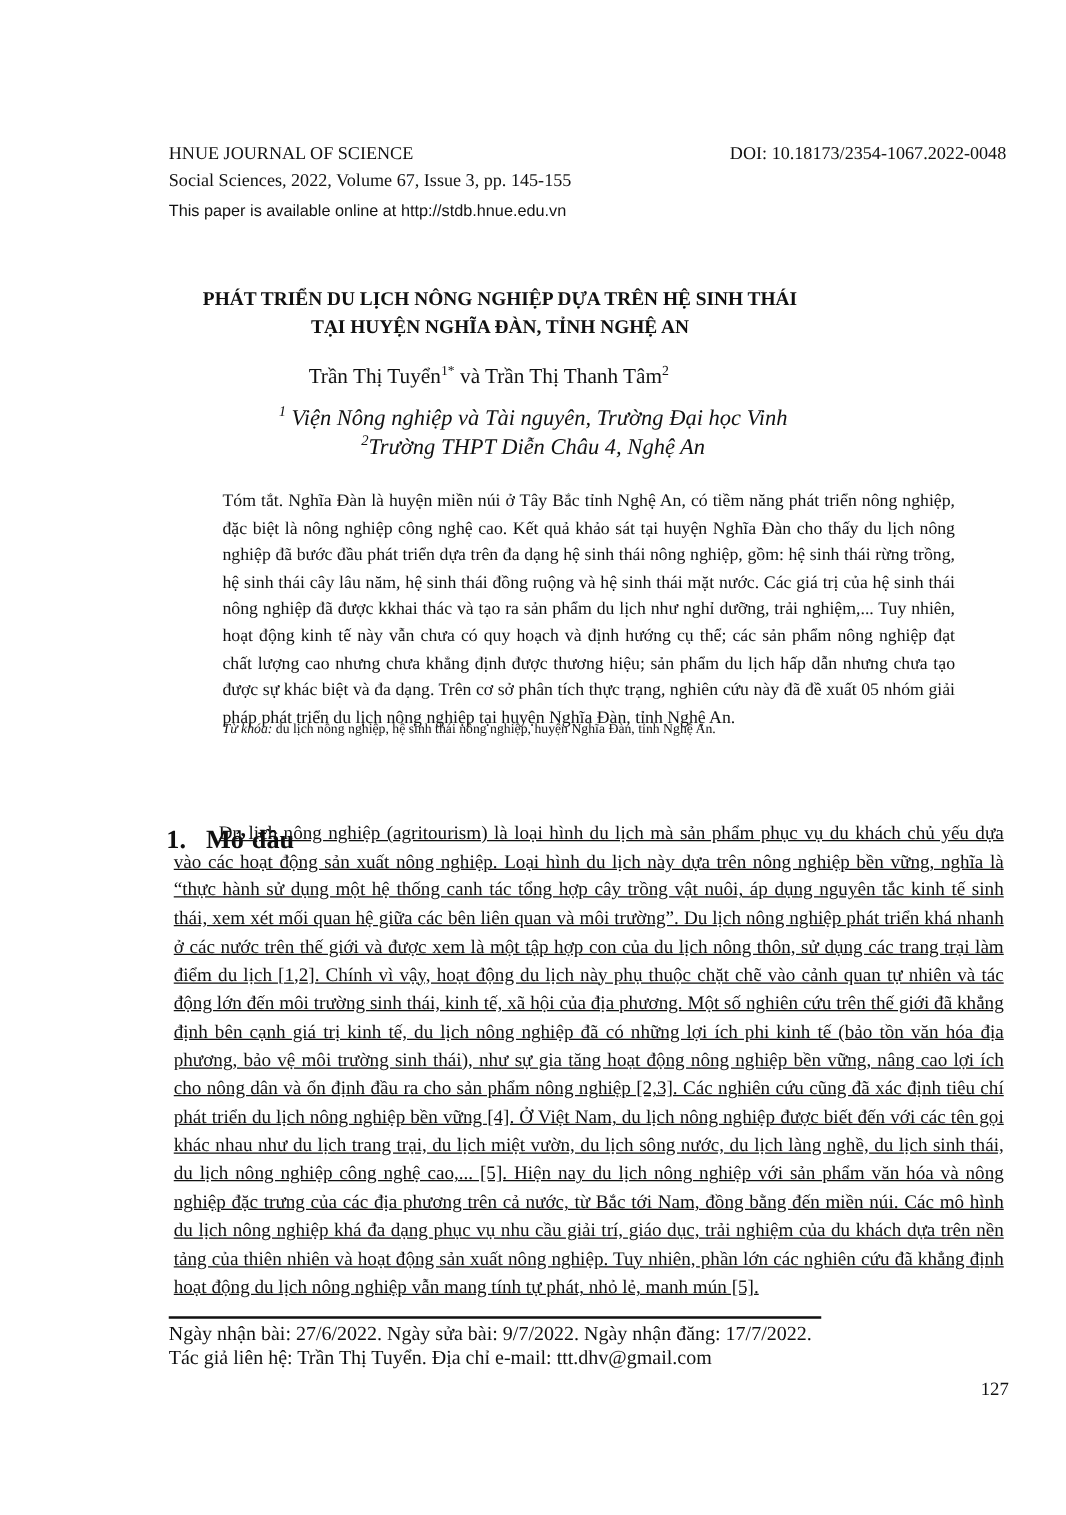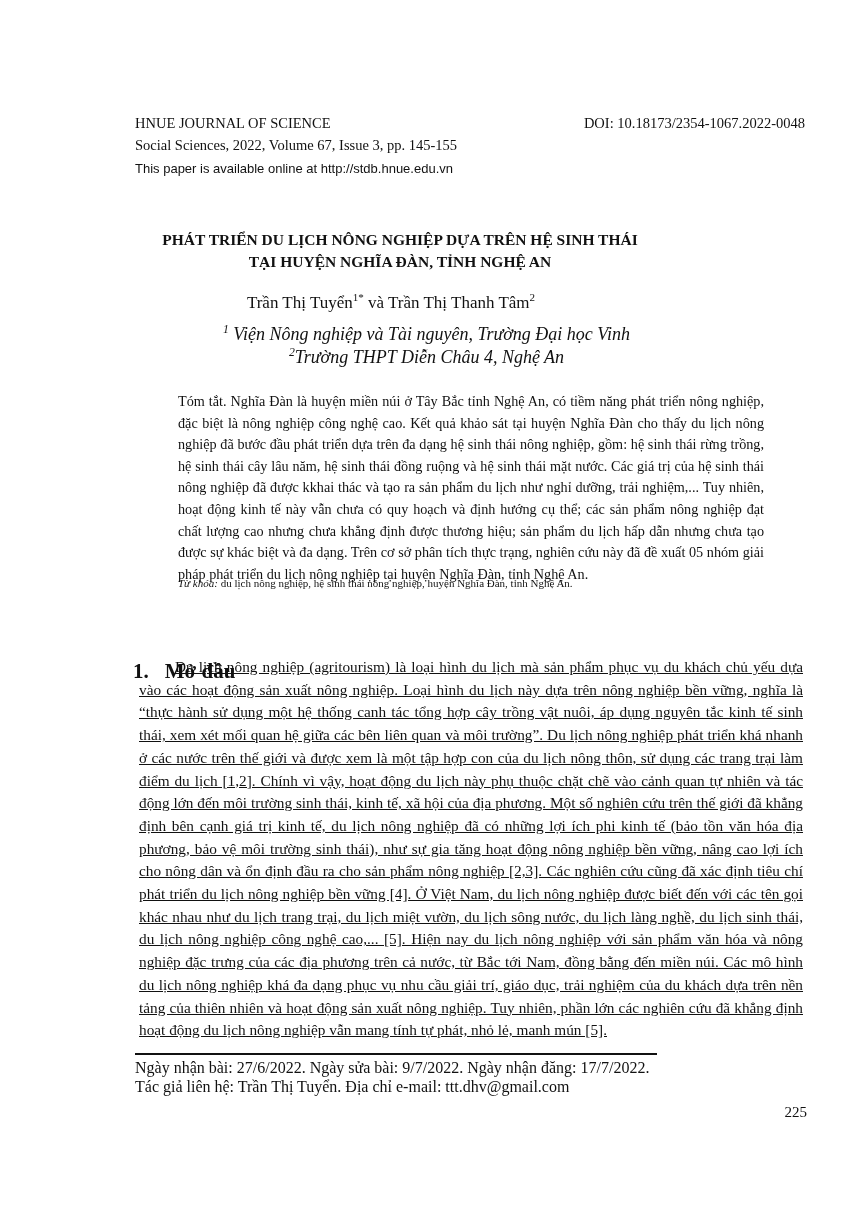--- a/index.html
+++ b/index.html
@@ -57,13 +57,13 @@
 </div>
 
 <div class="abs body-text" style="top:652px;">
   <p>Du lịch nông nghiệp (agritourism) là loại hình du lịch mà sản phẩm phục vụ du khách chủ yếu dựa vào các hoạt động sản xuất nông nghiệp. Loại hình du lịch này dựa trên nông nghiệp bền vững, nghĩa là “thực hành sử dụng một hệ thống canh tác tổng hợp cây trồng vật nuôi, áp dụng nguyên tắc kinh tế sinh thái, xem xét mối quan hệ giữa các bên liên quan và môi trường”. Du lịch nông nghiệp phát triển khá nhanh ở các nước trên thế giới và được xem là một tập hợp con của du lịch nông thôn, sử dụng các trang trại làm điểm du lịch [1,2]. Chính vì vậy, hoạt động du lịch này phụ thuộc chặt chẽ vào cảnh quan tự nhiên và tác động lớn đến môi trường sinh thái, kinh tế, xã hội của địa phương. Một số nghiên cứu trên thế giới đã khẳng định bên cạnh giá trị kinh tế, du lịch nông nghiệp đã có những lợi ích phi kinh tế (bảo tồn văn hóa địa phương, bảo vệ môi trường sinh thái), như sự gia tăng hoạt động nông nghiệp bền vững, nâng cao lợi ích cho nông dân và ổn định đầu ra cho sản phẩm nông nghiệp [2,3]. Các nghiên cứu cũng đã xác định tiêu chí phát triển du lịch nông nghiệp bền vững [4]. Ở Việt Nam, du lịch nông nghiệp được biết đến với các tên gọi khác nhau như du lịch trang trại, du lịch miệt vườn, du lịch sông nước, du lịch làng nghề, du lịch sinh thái, du lịch nông nghiệp công nghệ cao,... [5]. Hiện nay du lịch nông nghiệp với sản phẩm văn hóa và nông nghiệp đặc trưng của các địa phương trên cả nước, từ Bắc tới Nam, đồng bằng đến miền núi. Các mô hình du lịch nông nghiệp khá đa dạng phục vụ nhu cầu giải trí, giáo dục, trải nghiệm của du khách dựa trên nền tảng của thiên nhiên và hoạt động sản xuất nông nghiệp. Tuy nhiên, phần lớn các nghiên cứu đã khẳng định hoạt động du lịch nông nghiệp vẫn mang tính tự phát, nhỏ lẻ, manh mún [5].</p>
 </div>
 
 <div class="abs rule" style="top:1053px;"></div>
 <div class="abs foot" style="top:1058px;">Ngày nhận bài: 27/6/2022. Ngày sửa bài: 9/7/2022. Ngày nhận đăng: 17/7/2022.</div>
 <div class="abs foot" style="top:1077px;">Tác giả liên hệ: Trần Thị Tuyển. Địa chỉ e-mail: ttt.dhv@gmail.com</div>
 
-<div class="abs pnum" style="top:1104px;">225</div>
+<div class="abs pnum" style="top:1104px;">127</div>
 
 </body></html>

